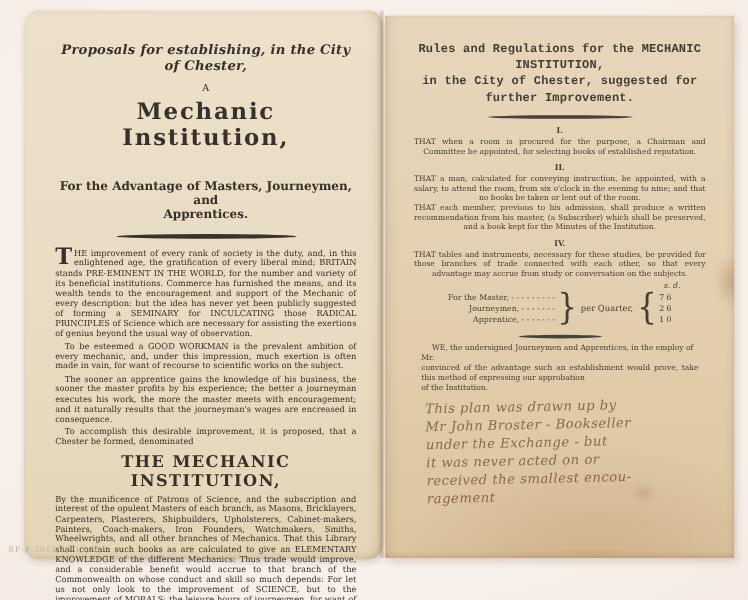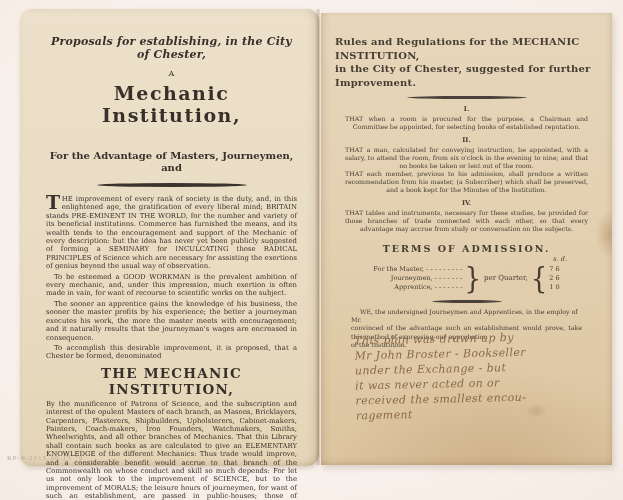--- a/index.html
+++ b/index.html
@@ -31,21 +31,21 @@
   .main-title{margin:2px 0 24px;text-align:center;font-size:19px;font-weight:bold;letter-spacing:1.5px;}
   .subtitle{text-align:center;font-size:10px;font-weight:bold;line-height:12px;}
   .swell{width:150px;height:4px;background:#3a332b;border-radius:50%;margin:9px auto 8px;}
   .swell.small{width:120px;height:3px;margin:7px auto 6px;background:#49413a;}
   .swell.tiny{width:70px;height:3px;margin:6px auto 5px;background:#49413a;}
   .para{margin:0 0 2px;font-size:6.9px;line-height:8.4px;text-align:justify;text-indent:8px;}
   .para.first{text-indent:0;margin-top:2px;}
   .dropcap{float:left;font-size:19px;line-height:15px;font-weight:bold;margin:0 1.5px 0 0;}
   .section-title{margin:4px 0 3px;text-align:center;font-size:13.5px;font-weight:bold;letter-spacing:1.2px;}
   
-  .rules-head{text-align:left;font-weight:bold;font-size:10px;line-height:13.5px;letter-spacing:.2px;}
+  .rules-head{text-align:center;font-weight:bold;font-size:10px;line-height:13.5px;letter-spacing:.2px;font-family:Liberation Mono, monospace;}
   .rule-num{text-align:center;font-size:6.5px;font-weight:bold;margin:5px 0 2px;}
   .rule-text{margin:0 10px;font-size:6.3px;line-height:8px;text-align:justify;text-align-last:center;}
   .terms-title{text-align:center;font-size:9.5px;font-weight:bold;letter-spacing:2px;margin:10px 0 2px;}
   .terms{display:flex;justify-content:center;align-items:center;margin-top:8px;}
   .terms-labels{text-align:right;font-size:6.5px;line-height:9px;}
   .brace{font-size:26px;font-weight:200;transform:scaleY(1.15);margin:0 2px;color:#453c32;}
   .per-quarter{font-size:7px;margin:12px 1px;}
   .terms-amounts{position:relative;text-align:right;font-size:6.5px;line-height:9px;padding-top:0;}
   .sd-header{position:absolute;top:-10px;left:4px;font-style:italic;font-size:6.5px;white-space:nowrap;}
   .pledge{margin:4px 16px 0;font-size:6.3px;line-height:8.2px;}
@@ -60,20 +60,21 @@
 </head>
 <body>
 
 <div class="scene">
 
   <div class="page left">
     <div class="script-head">Proposals for establishing, in the City of Chester,</div>
     <div class="mid-a">A</div>
     <h1 class="main-title">Mechanic Institution,</h1>
     <div class="subtitle">For the Advantage of Masters, Journeymen, and</div>
+    <div class="subtitle">Apprentices.</div>
     <div class="swell"></div>
     <p class="para first"><span class="dropcap">T</span><span>HE improvement of every rank of society is the duty, and, in this enlightened age, the gratification of every liberal mind; BRITAIN stands PRE-EMINENT IN THE WORLD, for the number and variety of its beneficial institutions. Commerce has furnished the means, and its wealth tends to the encouragement and support of the Mechanic of every description: but the idea has never yet been publicly suggested of forming a SEMINARY for INCULCATING those RADICAL PRINCIPLES of Science which are necessary for assisting the exertions of genius beyond the usual way of observation.</span></p>
     <p class="para">To be esteemed a GOOD WORKMAN is the prevalent ambition of every mechanic, and, under this impression, much exertion is often made in vain, for want of recourse to scientific works on the subject.</p>
     <p class="para">The sooner an apprentice gains the knowledge of his business, the sooner the master profits by his experience; the better a journeyman executes his work, the more the master meets with encouragement; and it naturally results that the journeyman's wages are encreased in consequence.</p>
     <p class="para">To accomplish this desirable improvement, it is proposed, that a Chester be formed, denominated</p>
     <h2 class="section-title">THE MECHANIC INSTITUTION,</h2>
     <p class="para first">By the munificence of Patrons of Science, and the subscription and interest of the opulent Masters of each branch, as Masons, Bricklayers, Carpenters, Plasterers, Shipbuilders, Upholsterers, Cabinet-makers, Painters, Coach-makers, Iron Founders, Watchmakers, Smiths, Wheelwrights, and all other branches of Mechanics. That this Library shall contain such books as are calculated to give an ELEMENTARY KNOWLEDGE of the different Mechanics: Thus trade would improve, and a considerable benefit would accrue to that branch of the Commonwealth on whose conduct and skill so much depends: For let us not only look to the improvement of SCIENCE, but to the improvement of MORALS; the leisure hours of journeymen, for want of such an establishment, are passed in public-houses; those of apprentices in the rows and streets; whereas if this Library was open to receive them, from six to nine each evening, the well-disposed would seek, with LAUDABLE AVIDITY, for that KNOWLEDGE which would prove an ESSENTIAL SERVICE to THEMSELVES, and an ADVANTAGE and IMPROVEMENT to the COUNTRY in general.</p>
 
   </div>
 
@@ -85,21 +86,20 @@
     <div class="swell small"></div>
 
     <div class="rule-num">I.</div>
     <p class="rule-text">THAT when a room is procured for the purpose, a Chairman and Committee be appointed, for selecting books of established reputation.</p>
     <div class="rule-num">II.</div>
     <p class="rule-text">THAT a man, calculated for conveying instruction, be appointed, with a salary, to attend the room, from six o'clock in the evening to nine; and that no books be taken or lent out of the room.</p>
     <p class="rule-text">THAT each member, previous to his admission, shall produce a written recommendation from his master, (a Subscriber) which shall be preserved, and a book kept for the Minutes of the Institution.</p>
     <div class="rule-num">IV.</div>
     <p class="rule-text">THAT tables and instruments, necessary for these studies, be provided for those branches of trade connected with each other, so that every advantage may accrue from study or conversation on the subjects.</p>
 
-    <div class="terms-title">TERMS OF ADMISSION.</div>
     <div class="terms">
       <div class="terms-labels">
         <div>For the Master,  -  -  -  -  -  -  -  -  -</div>
         <div>Journeymen,  -  -  -  -  -  -  -</div>
         <div>Apprentice,  -  -  -  -  -  -  -</div>
       </div>
       <span class="brace">}</span>
       <span class="per-quarter">per Quarter,</span>
       <span class="brace">{</span>
       <div class="terms-amounts">

